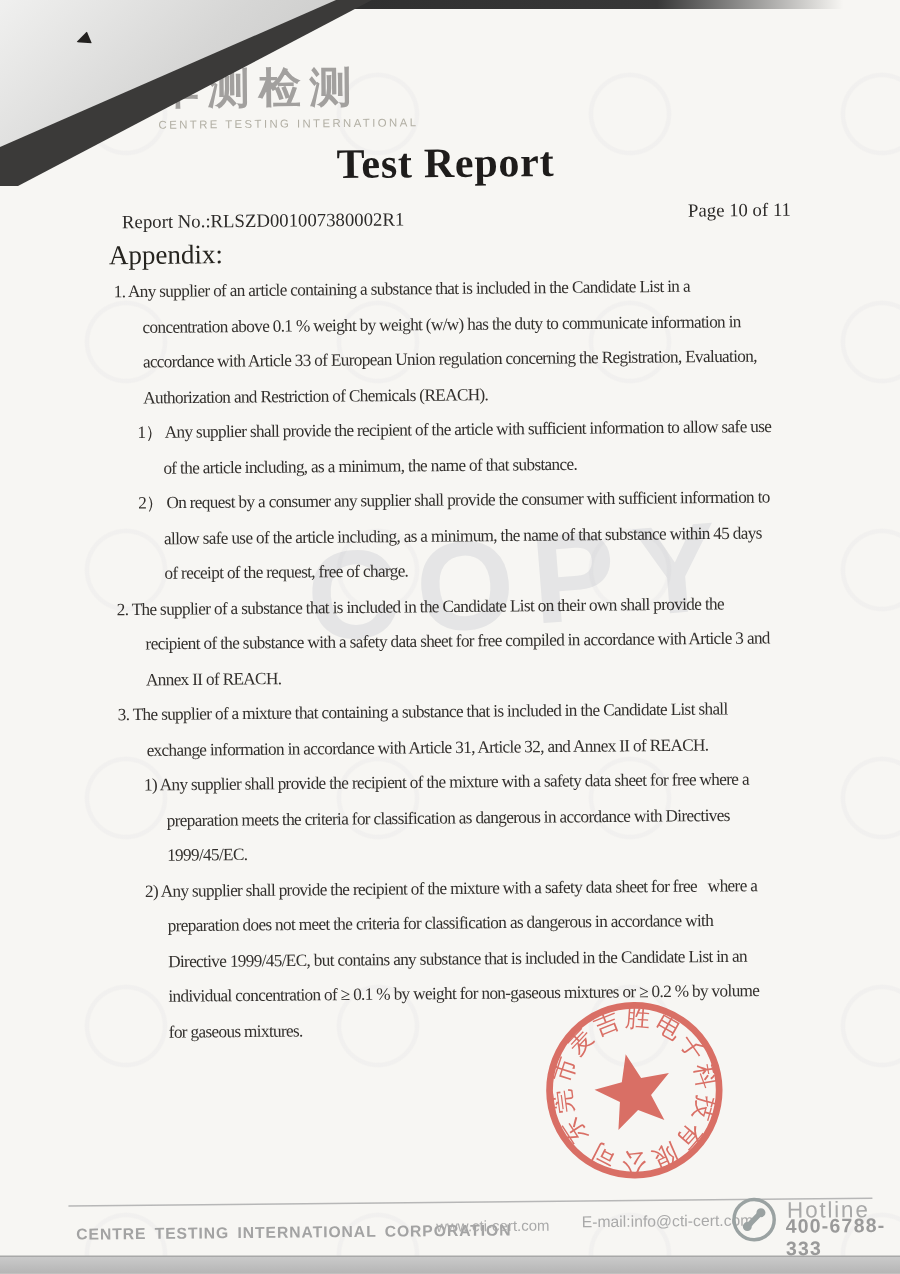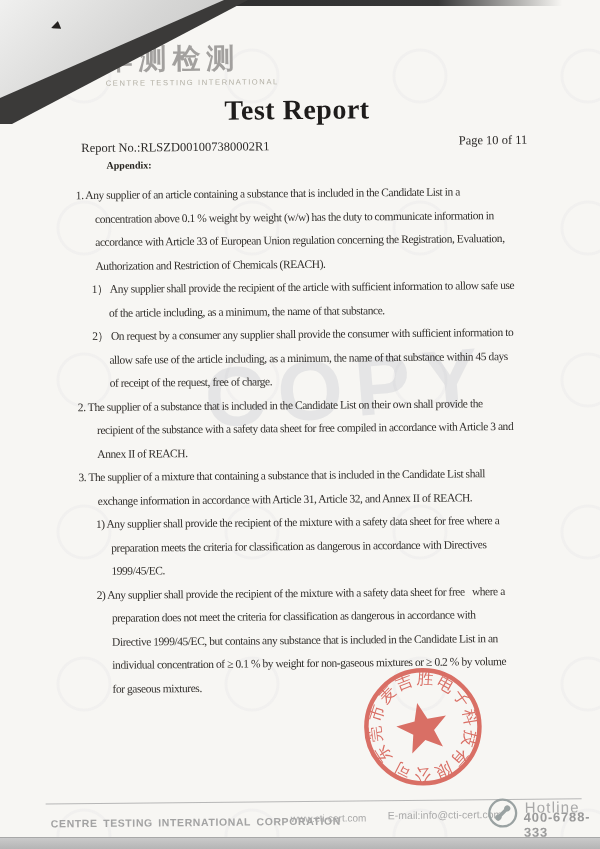--- a/index.html
+++ b/index.html
@@ -23,21 +23,21 @@
     font-size:28px; color:#a2a09e; letter-spacing:6px; font-weight:600; line-height:1; }
   .logo-sub { position:absolute; left:109px; top:77px; font-family:"Liberation Sans",sans-serif;
     font-size:7.6px; color:#b2afa4; letter-spacing:1.6px; }
 
   .doc-title { position:absolute; left:0; right:0; top:94px; text-align:center;
     font-size:28px; font-weight:bold; color:#1e1c1b; letter-spacing:0.5px; }
   .report-no { position:absolute; left:84px; top:139px; font-size:12.5px; color:#2c2a28; }
   .page-indicator { position:absolute; right:70px; top:135px; font-size:12.5px; color:#2c2a28;font-family:Liberation Serif, serif; }
 
   
-  .appendix-heading { position:absolute; left:75px; top:158px; font-size:10px; font-weight:bold; color:#26241f;margin-left:34px; }
+  .appendix-heading { position:absolute; left:75px; top:158px; font-size:18px; font-weight:normal; color:#26241f; }
   .appendix-lines { position:absolute; left:0; right:0; top:182px; }
   .line { white-space:pre; font-size:11.5px; letter-spacing:-0.45px; line-height:23.5px;
     height:23.5px; color:#33302d; }
   .ind-i   { padding-left:78px; }
   .ind-ic  { padding-left:97px; }
   .ind-s   { padding-left:93px; }
   .ind-sc  { padding-left:110px; }
   .ind-s2  { padding-left:95px; }
   .ind-sc2 { padding-left:110px; }
 

